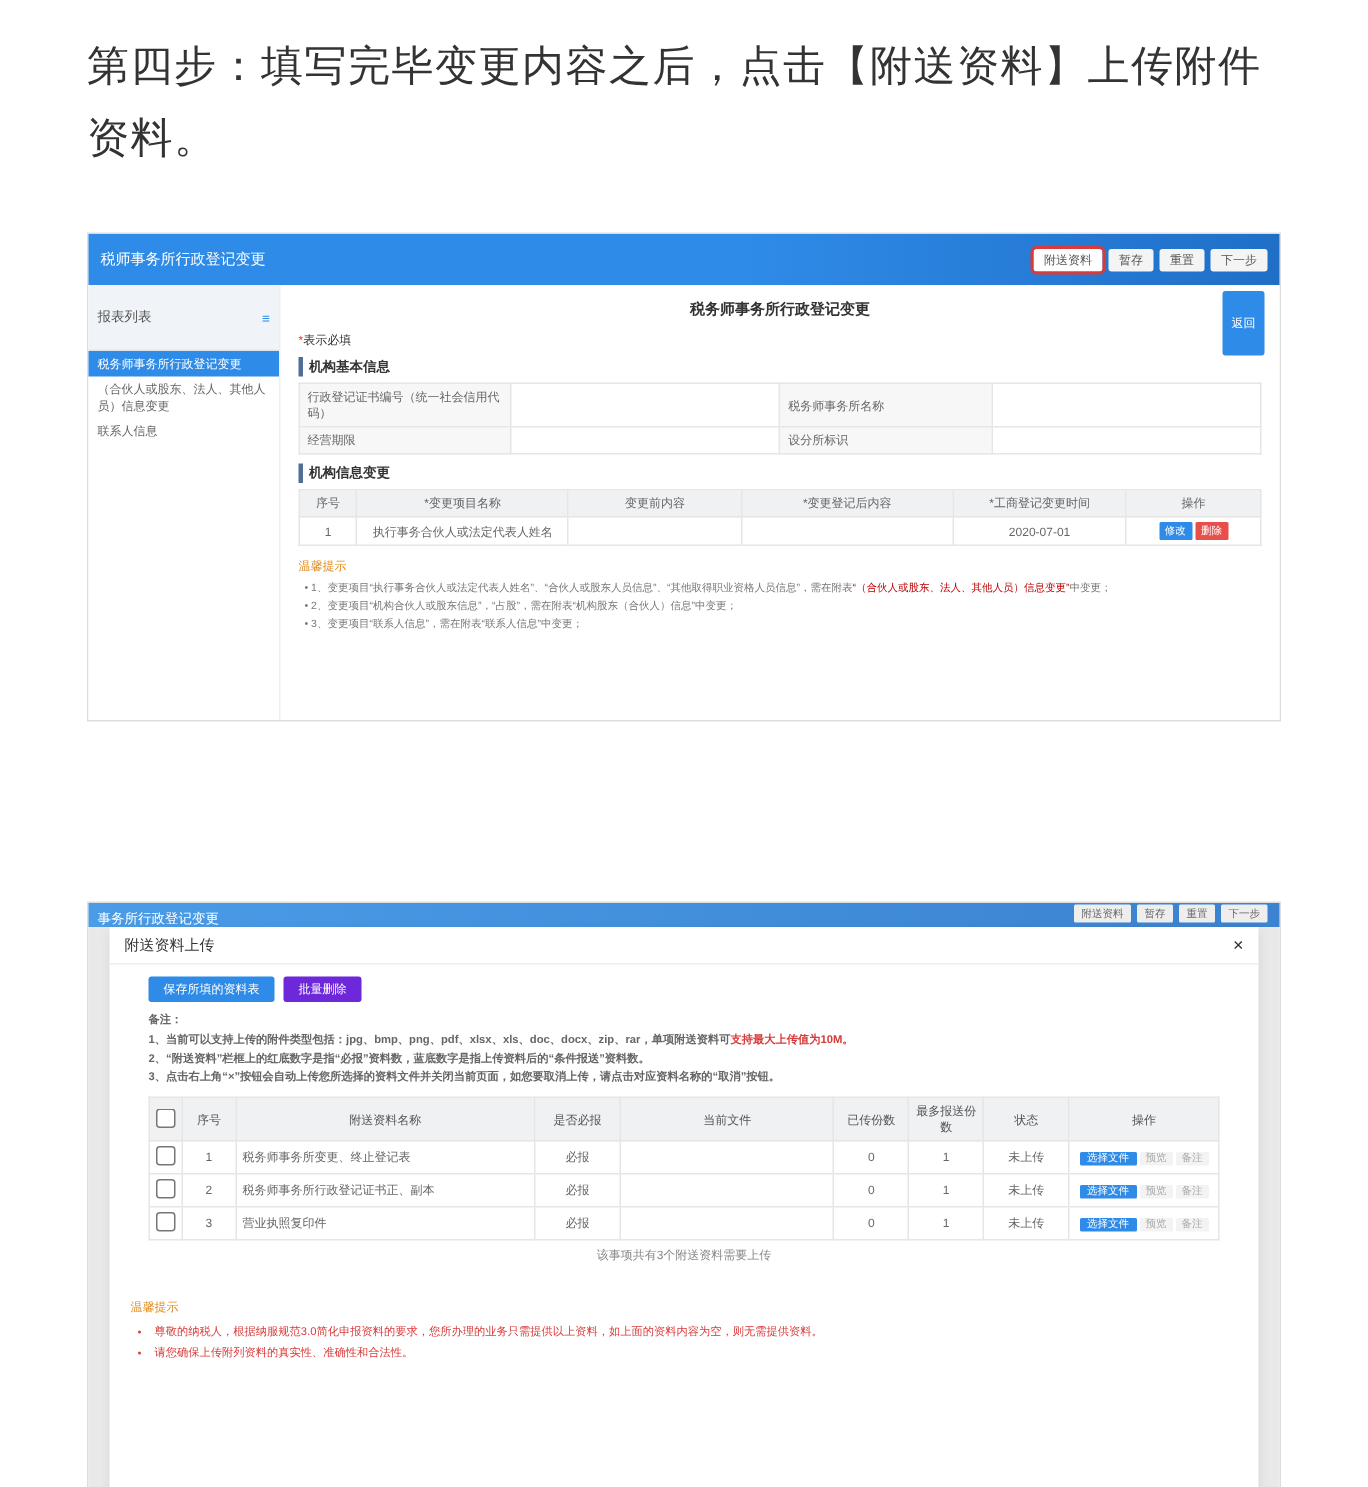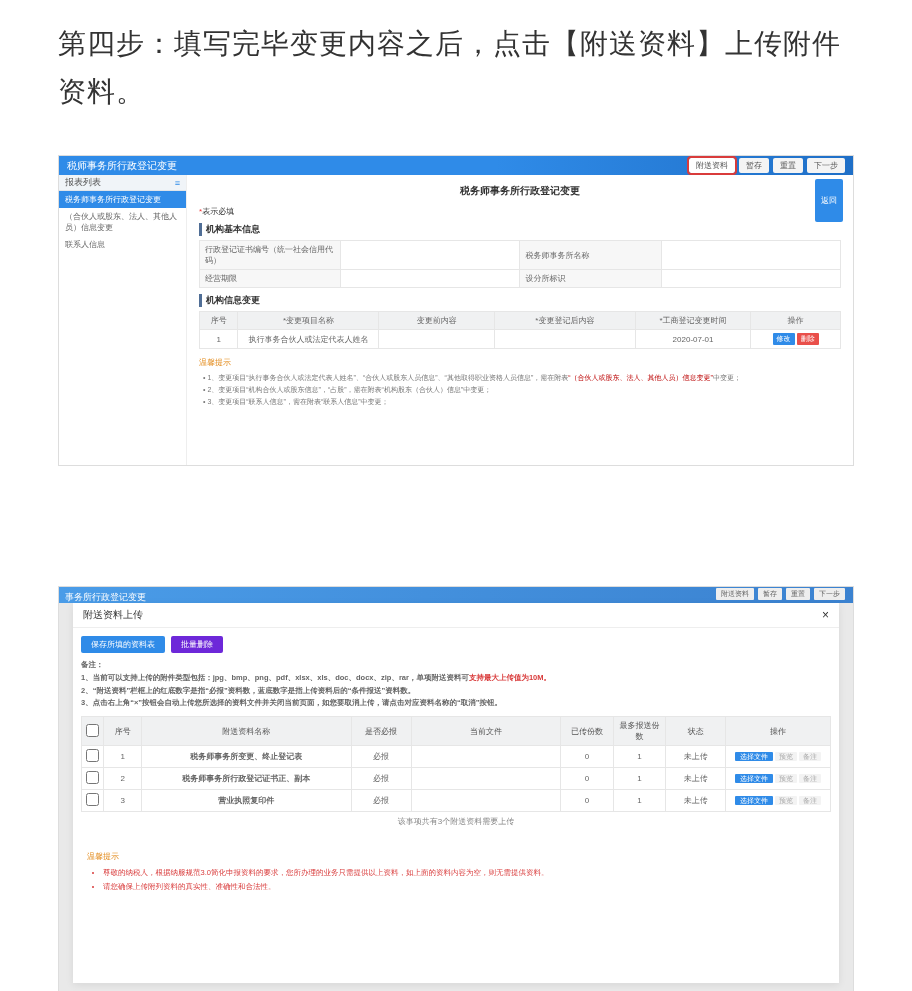--- a/index.html
+++ b/index.html
@@ -2,28 +2,28 @@
 <html><head>
 <meta charset="utf-8">
 <style>
   * { box-sizing: border-box; margin: 0; padding: 0; }
   body { font-family: "Microsoft YaHei", Arial, sans-serif; background: #fff; width: 912px; margin: 0 auto; }
   .doc { padding: 20px 58px 40px 58px; }
   .step-heading { font-size: 28px; color: #333; line-height: 1.7; margin-bottom: 40px; letter-spacing: 1px; }
 
   
   .shot { border: 1px solid #ddd; position: relative; font-size: 9px; background: #fff; margin-bottom: 120px; }
-  .shot-bbar { height: 19px; background: linear-gradient(to right,#2f8be8 0%,#2f8be8 55%,#1f6fc7 100%); display: flex; align-items: center; color: #fff; padding: 0 8px; justify-content: space-between; position: relative; }
+  .shot-bbar { height: 34px; background: linear-gradient(to right,#2f8be8 0%,#2f8be8 55%,#1f6fc7 100%); display: flex; align-items: center; color: #fff; padding: 0 8px; justify-content: space-between; position: relative; }
   .shot-bbar .title { font-size: 10px; }
   .shot-bbar .btns { display: flex; gap: 4px; align-items: center; }
   .shot-bbar .btn { background: #f4f4f4; color: #555; font-size: 8px; padding: 2px 7px; border-radius: 2px; line-height: 11px; }
   .shot-bbar .btn.hl { background: #fff; color: #555; outline: 2px solid #d93b3b; outline-offset: 0; }
   .shot-body { display: flex; min-height: 290px; background: #fff; }
   .sidebar { width: 128px; border-right: 1px solid #eee; }
-  .side-head { background: #f0f4f8; padding: 1px 6px; font-size: 9px; color: #555; display: flex; justify-content: space-between; align-items: center; border-bottom: 1px solid #e0e4e8; }
+  .side-head { background: #f0f4f8; padding: 15px 6px; font-size: 9px; color: #555; display: flex; justify-content: space-between; align-items: center; border-bottom: 1px solid #e0e4e8; }
   .side-item { padding: 3px 6px; font-size: 8px; color: #666; }
   .side-item.active { background: #2f8be8; color: #fff; }
   .main { flex: 1; padding: 6px 12px; position: relative; }
   .main-title { text-align: center; font-size: 10px; font-weight: bold; color: #333; margin: 3px 0 8px; }
   .main .return { position: absolute; top: 4px; right: 10px; background: #2f8be8; color: #fff; font-size: 8px; padding: 16px 6px; border-radius: 2px; }
   .tip-req { color: #333; font-size: 8px; margin: 3px 0 5px; }
   .tip-req::before { content: "*"; color: #e33; }
   .sec-title { border-left: 3px solid #506e96; padding-left: 4px; font-size: 9px; font-weight: bold; color: #333; margin: 6px 0 4px; }
   .info-tbl { width: 100%; border-collapse: collapse; font-size: 8px; padding-left: 19px; }
   .info-tbl td { border: 1px solid #e6e6e6; padding: 3px 5px; background: #f7f7f7; color: #666; }
@@ -40,31 +40,31 @@
 
   
   .shot2 { border: 1px solid #ddd; font-size: 9px; background: #fff; position: relative; }
   .shot2 .bg-hdr { height: 16px; background: linear-gradient(to right,#4a9ce8,#3b82d0); color: #fff; font-size: 9px; padding: 4px 6px; position: relative; }
   .shot2 .bg-hdr .rbtn { position: absolute; right: 8px; top: 1px; display:flex; gap:4px; font-size:7px; color:#666;}
   .shot2 .bg-hdr .rbtn span{background:#eee;padding:1px 5px;border-radius:1px;}
   .modal-mask { background: #e9e9e9; padding: 0 0 30px 0; }
   .modal { background: #fff; margin: 0 14px; padding: 0 0 90px 0; position: relative; box-shadow: 0 2px 8px rgba(0,0,0,.08);}
   .modal-h { padding: 5px 10px; font-size: 10px; color: #333; border-bottom: 1px solid #eee; display:flex;justify-content:space-between;align-items:center;}
   .modal-h .x { font-size: 12px; color: #333; cursor: pointer; }
-  .modal-body { padding: 8px 8px; font-size: 8px; color: #666; }
+  .modal-body { padding: 8px 26px; font-size: 8px; color: #666; }
   .modal-btns { display: flex; gap: 6px; margin-bottom: 6px; }
   .modal-btns .b { padding: 3px 10px; font-size: 8px; color: #fff; border-radius: 2px; }
   .modal-btns .b.bl { background: #2f8be8; }
   .modal-btns .b.rd { background: #6d28d9; }
   .note-list { font-size: 7.5px; color: #666; line-height: 1.7; margin-bottom: 6px; font-weight: bold; }
   .note-list .hl { color: #d93b3b; }
   .up-tbl { width: 100%; border-collapse: collapse; font-size: 8px; }
   .up-tbl th { background: #f0f1f2; border: 1px solid #e6e6e6; padding: 3px 4px; font-weight: normal; color: #555; text-align: center; }
   .up-tbl td { border: 1px solid #e6e6e6; padding: 3px 4px; text-align: center; color: #666; }
-  .up-tbl td.left { text-align: center; font-weight: bold; }
+  .up-tbl td.left { text-align: left; }
   .blue-pill { background: #2f8be8; color: #fff; font-size: 7px; padding: 1px 5px; border-radius: 1px; }
   .grey-pill { background: #f3f3f3; color: #aaa; font-size: 7px; padding: 1px 4px; border-radius: 1px; margin-left:2px;}
   .below-note { text-align:center; color:#888; font-size:8px; padding:4px 0; }
   .warn2 { padding: 4px 14px 0; }
   .warn2 ul { font-size: 7.5px; color: #d93b3b; line-height: 1.8; list-style: disc; padding-left: 16px; }
 </style>
 </head>
 <body>
 
 <div class="doc">

